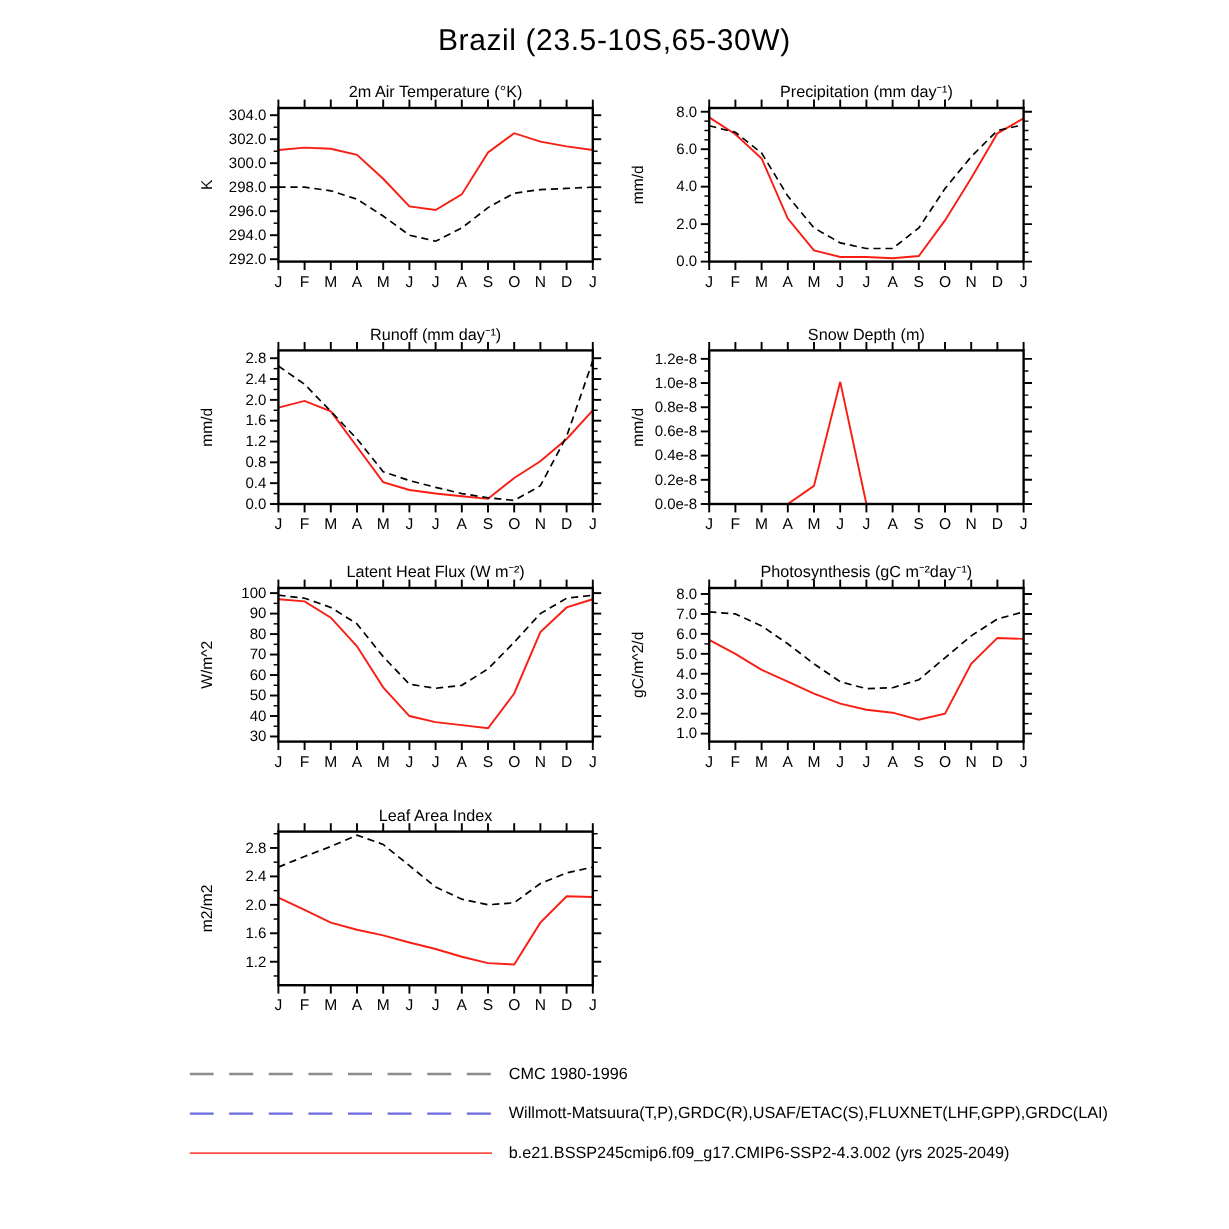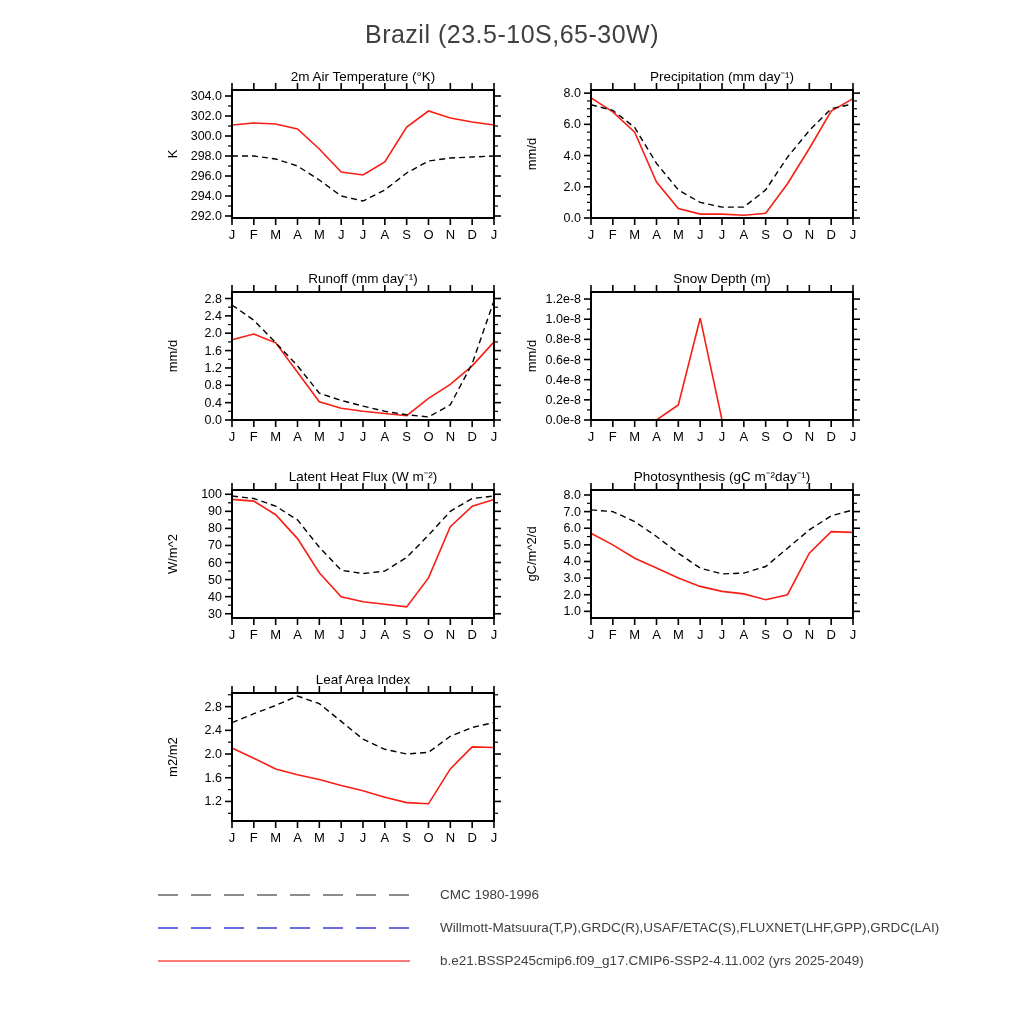--- a/index.html
+++ b/index.html
@@ -1,34 +1,34 @@
 <!DOCTYPE html>
 <html><head>
 <meta charset="utf-8">
 <style>
   html,body { margin:0; padding:0; background:#ffffff; }
   .canvas {
     position:relative; width:1024px; height:1024px; background:#ffffff;
-    font-family:"Liberation Sans", sans-serif; color:#404040; overflow:hidden;
+    font-family:"Liberation Sans", sans-serif; color:#000000; overflow:hidden;
   }
   .main-title {
     position:absolute; top:20px; left:0; width:1024px;
     text-align:center; font-size:25px; letter-spacing:0.5px;
   }
   svg.panel { position:absolute; overflow:visible; }
   .ptitle  { font-size:13.5px; text-anchor:middle; fill:#000; }
   .ticklbl { font-size:12.5px; text-anchor:end; fill:#000; }
   .month   { font-size:13px; text-anchor:middle; fill:#000; }
   .ylab    { font-size:13px; text-anchor:middle; fill:#000; }
   .legend {
     position:absolute; left:158px; top:878px;
   }
   .legend-row { display:flex; align-items:center; height:33px; }
   .legend-row svg { flex:0 0 auto; }
-  .legend-label { margin-left:30px; font-size:13.5px; white-space:nowrap; }
+  .legend-label { margin-left:14px; font-size:13.5px; white-space:nowrap; }
   .legend-row .dashed line { stroke-dasharray:20 13; stroke-width:2; }
   .legend-row .solid  line { stroke-width:1.4; }
 </style>
 </head>
 <body>
 
 <div class="canvas">
 
   <div class="main-title">Brazil (23.5-10S,65-30W)</div>
 
@@ -613,17 +613,17 @@
     <div class="legend-row">
       <svg class="dashed" width="252" height="6">
         <line x1="0" y1="3" x2="252" y2="3" stroke="#6b6be0"></line>
       </svg>
       <span class="legend-label">Willmott-Matsuura(T,P),GRDC(R),USAF/ETAC(S),FLUXNET(LHF,GPP),GRDC(LAI)</span>
     </div>
     <div class="legend-row">
       <svg class="solid" width="252" height="6">
         <line x1="0" y1="3" x2="252" y2="3" stroke="#fa4f48"></line>
       </svg>
-      <span class="legend-label">b.e21.BSSP245cmip6.f09_g17.CMIP6-SSP2-4.11.002 (yrs 2025-2049)</span>
+      <span class="legend-label">b.e21.BSSP245cmip6.f09_g17.CMIP6-SSP2-4.3.002 (yrs 2025-2049)</span>
     </div>
   </div>
 
 </div>
 
 </body></html>

